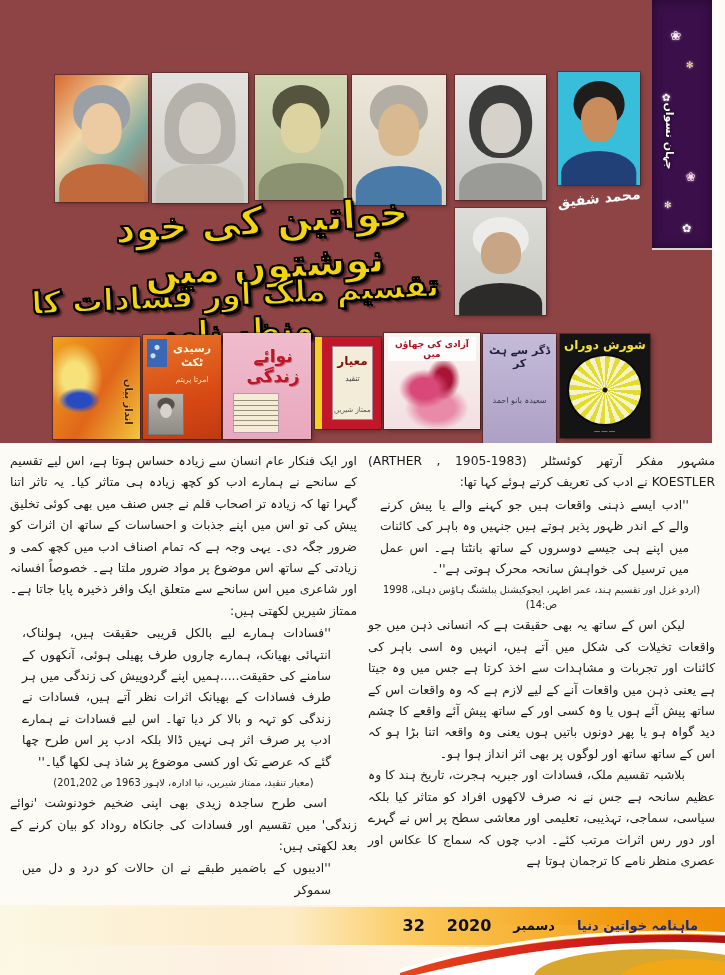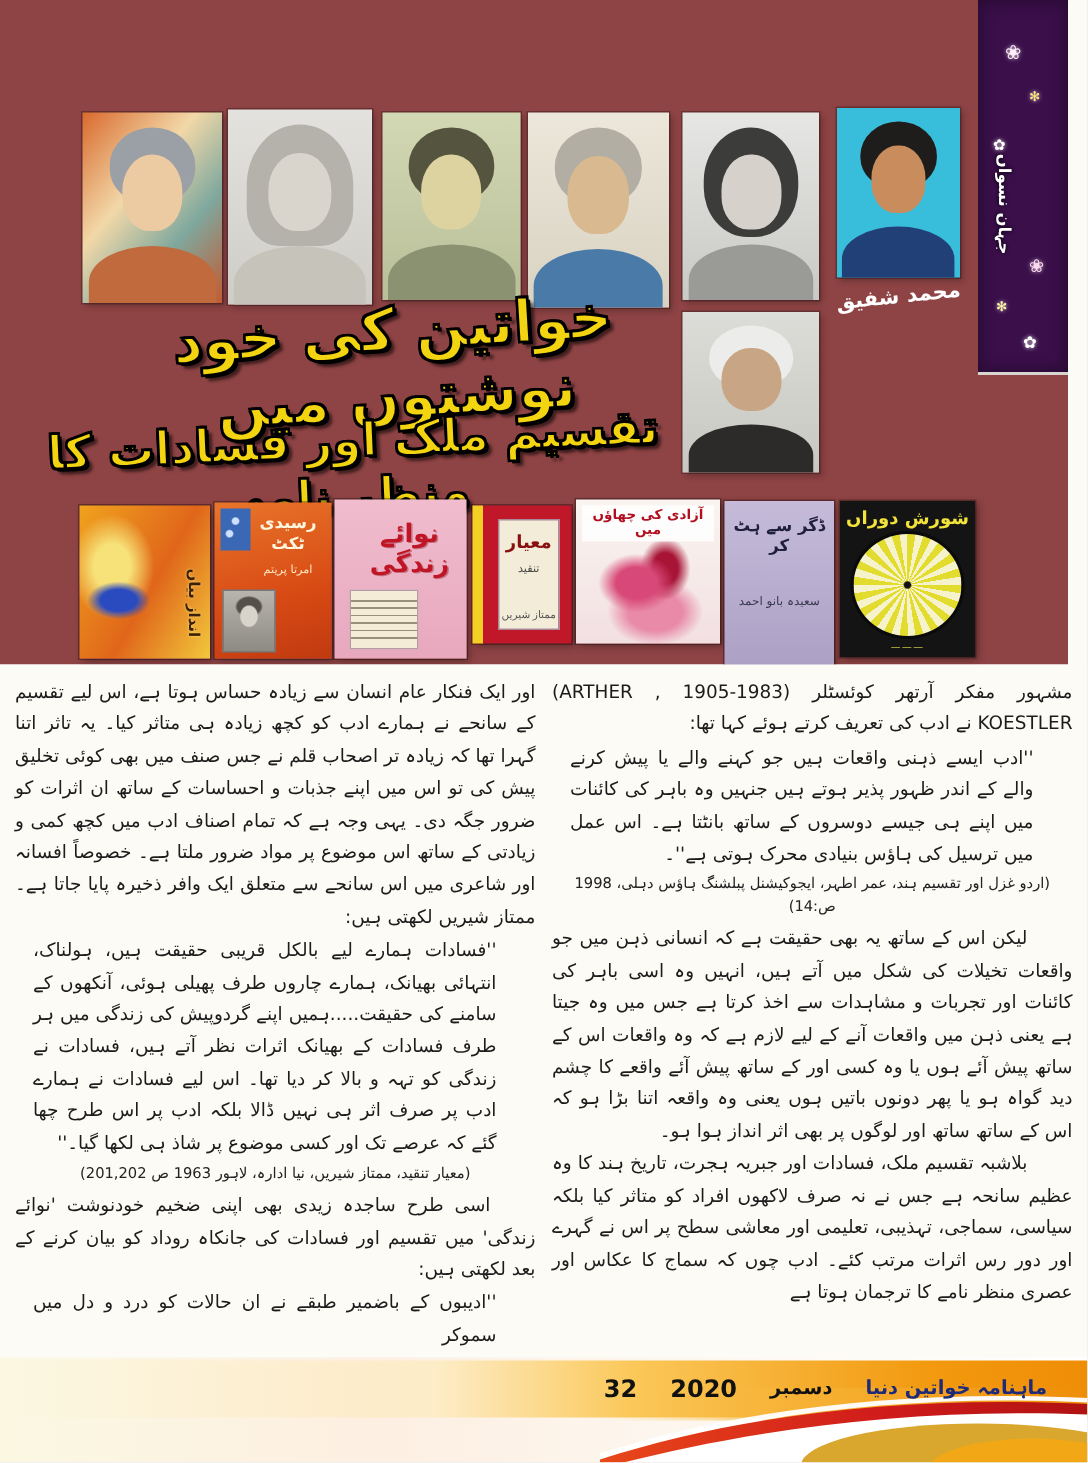--- a/index.html
+++ b/index.html
@@ -103,21 +103,21 @@
                     linear-gradient(180deg,#b8b4ae,#8e8a84); border:1px solid #777; }
   .b3 { left:223px; top:333px; width:88px; height:106px; background:linear-gradient(180deg,#f0bcce 0%,#e8a8be 100%); }
   .b3-title { position:absolute; right:0; left:12px; top:14px; text-align:center; color:#c01525;
         font-size:17px; font-weight:bold; line-height:1.15; text-shadow:1px 1px 0 rgba(120,0,10,.35); }
   .b3-block { position:absolute; left:10px; bottom:6px; width:46px; height:40px; background:#f5ecd8; border:1px solid #b9a; 
         background-image:repeating-linear-gradient(180deg, #9a8f7a 0 1px, transparent 1px 5px); background-position:0 6px; background-size:100% calc(100% - 8px); background-repeat:no-repeat; }
   .b4 { left:315px; top:337px; width:66px; height:92px; background:#c01828; border-left:7px solid #f2d024; }
   .b4-panel { position:absolute; left:10px; top:9px; right:8px; bottom:9px; background:#f2ecd8; border:1px solid #a89; }
   .b4-title { margin-top:7px; text-align:center; color:#8a1010; font-size:12px; font-weight:bold; }
   .b4-sub { text-align:center; color:#444; font-size:7.5px; margin-top:6px; }
-  .b4-author { position:absolute; bottom:5px; left:0; right:0; text-align:center; color:#555; font-size:7px;font-family:Liberation Serif, serif; }
+  .b4-author { position:absolute; bottom:5px; left:0; right:0; text-align:center; color:#555; font-size:7px; }
   .b5 { left:384px; top:333px; width:96px; height:96px;
         background:
           radial-gradient(ellipse 34px 26px at 42% 58%, #d84878 0 40%, rgba(216,72,120,0) 75%),
           radial-gradient(ellipse 24px 30px at 62% 48%, #a81436 0 35%, rgba(168,20,54,0) 70%),
           radial-gradient(ellipse 40px 28px at 55% 78%, #e88aa8 0 45%, rgba(232,138,168,0) 80%),
           linear-gradient(180deg,#faf5f0 0%,#f2dfe2 100%); padding-left: 44px; }
   .b5-title { position:absolute; top:4px; left:4px; right:4px; text-align:center; color:#b01020; font-size:9px; font-weight:bold;
         background:rgba(255,255,255,.85); padding:2px 0; }
   .b6 { left:483px; top:334px; width:73px; height:124px; background:linear-gradient(180deg,#c5bbd9 0%,#a99dc2 100%); }
   .b6-title { margin-top:10px; text-align:center; color:#20203c; font-size:11px; font-weight:bold; }
@@ -241,21 +241,21 @@
   </div>
   <div class="book b7">
     <div class="b7-title">شورش دوراں</div>
     <div class="b7-burst"></div>
     <div class="b7-foot">———</div>
   </div>
 
   <div class="text-area">
     <div class="col col-right">
       <p class="para">مشہور مفکر آرتھر کوئسٹلر (ARTHER , 1905-1983) KOESTLER نے ادب کی تعریف کرتے ہوئے کہا تھا:</p>
-      <p class="quote">''ادب ایسے ذہنی واقعات ہیں جو کہنے والے یا پیش کرنے والے کے اندر ظہور پذیر ہوتے ہیں جنہیں وہ باہر کی کائنات میں اپنے ہی جیسے دوسروں کے ساتھ بانٹتا ہے۔ اس عمل میں ترسیل کی ہاؤس بنیادی محرک ہوتی ہے''۔</p>
+      <p class="quote">''ادب ایسے ذہنی واقعات ہیں جو کہنے والے یا پیش کرنے والے کے اندر ظہور پذیر ہوتے ہیں جنہیں وہ باہر کی کائنات میں اپنے ہی جیسے دوسروں کے ساتھ بانٹتا ہے۔ اس عمل میں ترسیل کی خواہش سانحہ محرک ہوتی ہے''۔</p>
       <p class="cite">(اردو غزل اور تقسیم ہند، عمر اطہر، ایجوکیشنل پبلشنگ ہاؤس دہلی، 1998 ص:14)</p>
       <p class="para indent">لیکن اس کے ساتھ یہ بھی حقیقت ہے کہ انسانی ذہن میں جو واقعات تخیلات کی شکل میں آتے ہیں، انہیں وہ اسی باہر کی کائنات اور تجربات و مشاہدات سے اخذ کرتا ہے جس میں وہ جیتا ہے یعنی ذہن میں واقعات آنے کے لیے لازم ہے کہ وہ واقعات اس کے ساتھ پیش آئے ہوں یا وہ کسی اور کے ساتھ پیش آئے واقعے کا چشم دید گواہ ہو یا پھر دونوں باتیں ہوں یعنی وہ واقعہ اتنا بڑا ہو کہ اس کے ساتھ ساتھ اور لوگوں پر بھی اثر انداز ہوا ہو۔</p>
       <p class="para indent">بلاشبہ تقسیم ملک، فسادات اور جبریہ ہجرت، تاریخ ہند کا وہ عظیم سانحہ ہے جس نے نہ صرف لاکھوں افراد کو متاثر کیا بلکہ سیاسی، سماجی، تہذیبی، تعلیمی اور معاشی سطح پر اس نے گہرے اور دور رس اثرات مرتب کئے۔ ادب چوں کہ سماج کا عکاس اور عصری منظر نامے کا ترجمان ہوتا ہے</p>
     </div>
     <div class="col col-left">
       <p class="para">اور ایک فنکار عام انسان سے زیادہ حساس ہوتا ہے، اس لیے تقسیم کے سانحے نے ہمارے ادب کو کچھ زیادہ ہی متاثر کیا۔ یہ تاثر اتنا گہرا تھا کہ زیادہ تر اصحاب قلم نے جس صنف میں بھی کوئی تخلیق پیش کی تو اس میں اپنے جذبات و احساسات کے ساتھ ان اثرات کو ضرور جگہ دی۔ یہی وجہ ہے کہ تمام اصناف ادب میں کچھ کمی و زیادتی کے ساتھ اس موضوع پر مواد ضرور ملتا ہے۔ خصوصاً افسانہ اور شاعری میں اس سانحے سے متعلق ایک وافر ذخیرہ پایا جاتا ہے۔ ممتاز شیریں لکھتی ہیں:</p>
       <p class="quote">''فسادات ہمارے لیے بالکل قریبی حقیقت ہیں، ہولناک، انتہائی بھیانک، ہمارے چاروں طرف پھیلی ہوئی، آنکھوں کے سامنے کی حقیقت.....ہمیں اپنے گردوپیش کی زندگی میں ہر طرف فسادات کے بھیانک اثرات نظر آتے ہیں، فسادات نے زندگی کو تہہ و بالا کر دیا تھا۔ اس لیے فسادات نے ہمارے ادب پر صرف اثر ہی نہیں ڈالا بلکہ ادب پر اس طرح چھا گئے کہ عرصے تک اور کسی موضوع پر شاذ ہی لکھا گیا۔''</p>
       <p class="cite">(معیار تنقید، ممتاز شیریں، نیا ادارہ، لاہور 1963 ص 201,202)</p>
       <p class="para indent">اسی طرح ساجدہ زیدی بھی اپنی ضخیم خودنوشت 'نوائے زندگی' میں تقسیم اور فسادات کی جانکاہ روداد کو بیان کرنے کے بعد لکھتی ہیں:</p>
       <p class="quote">''ادیبوں کے باضمیر طبقے نے ان حالات کو درد و دل میں سموکر</p>

